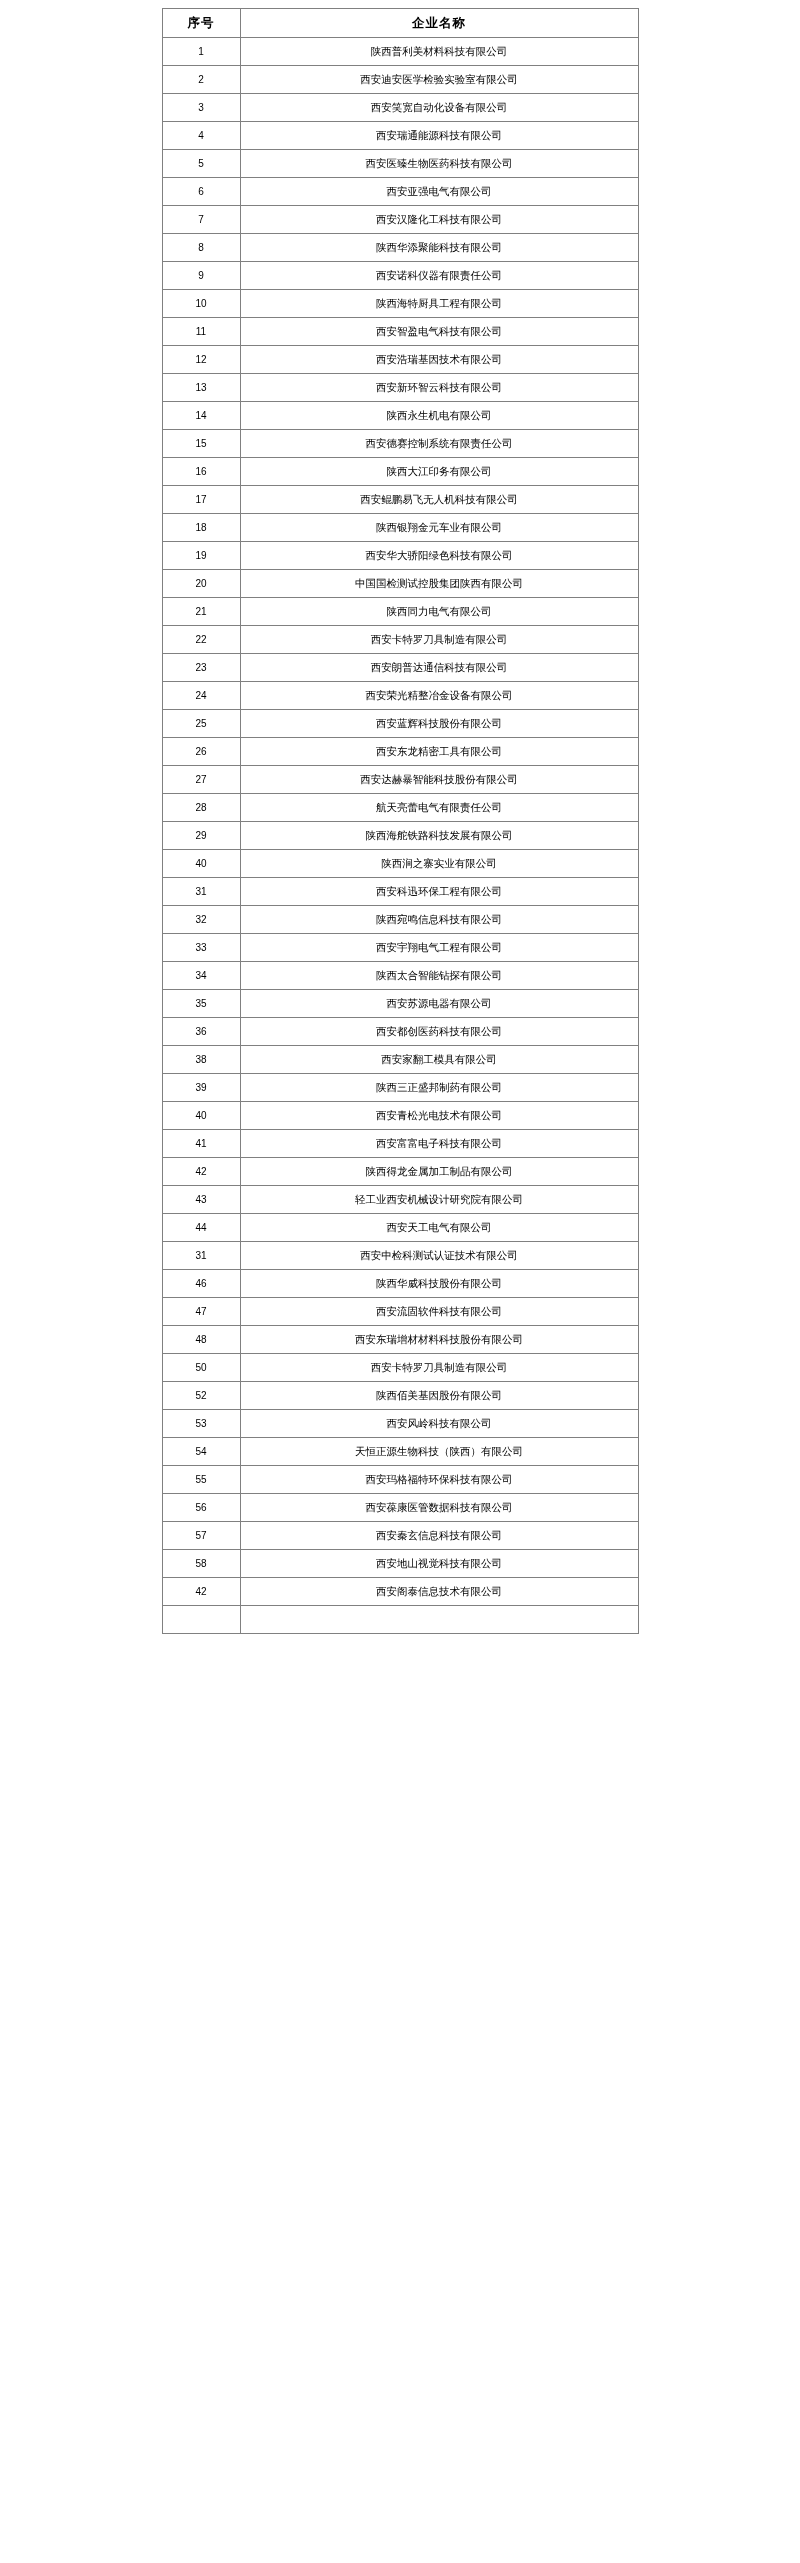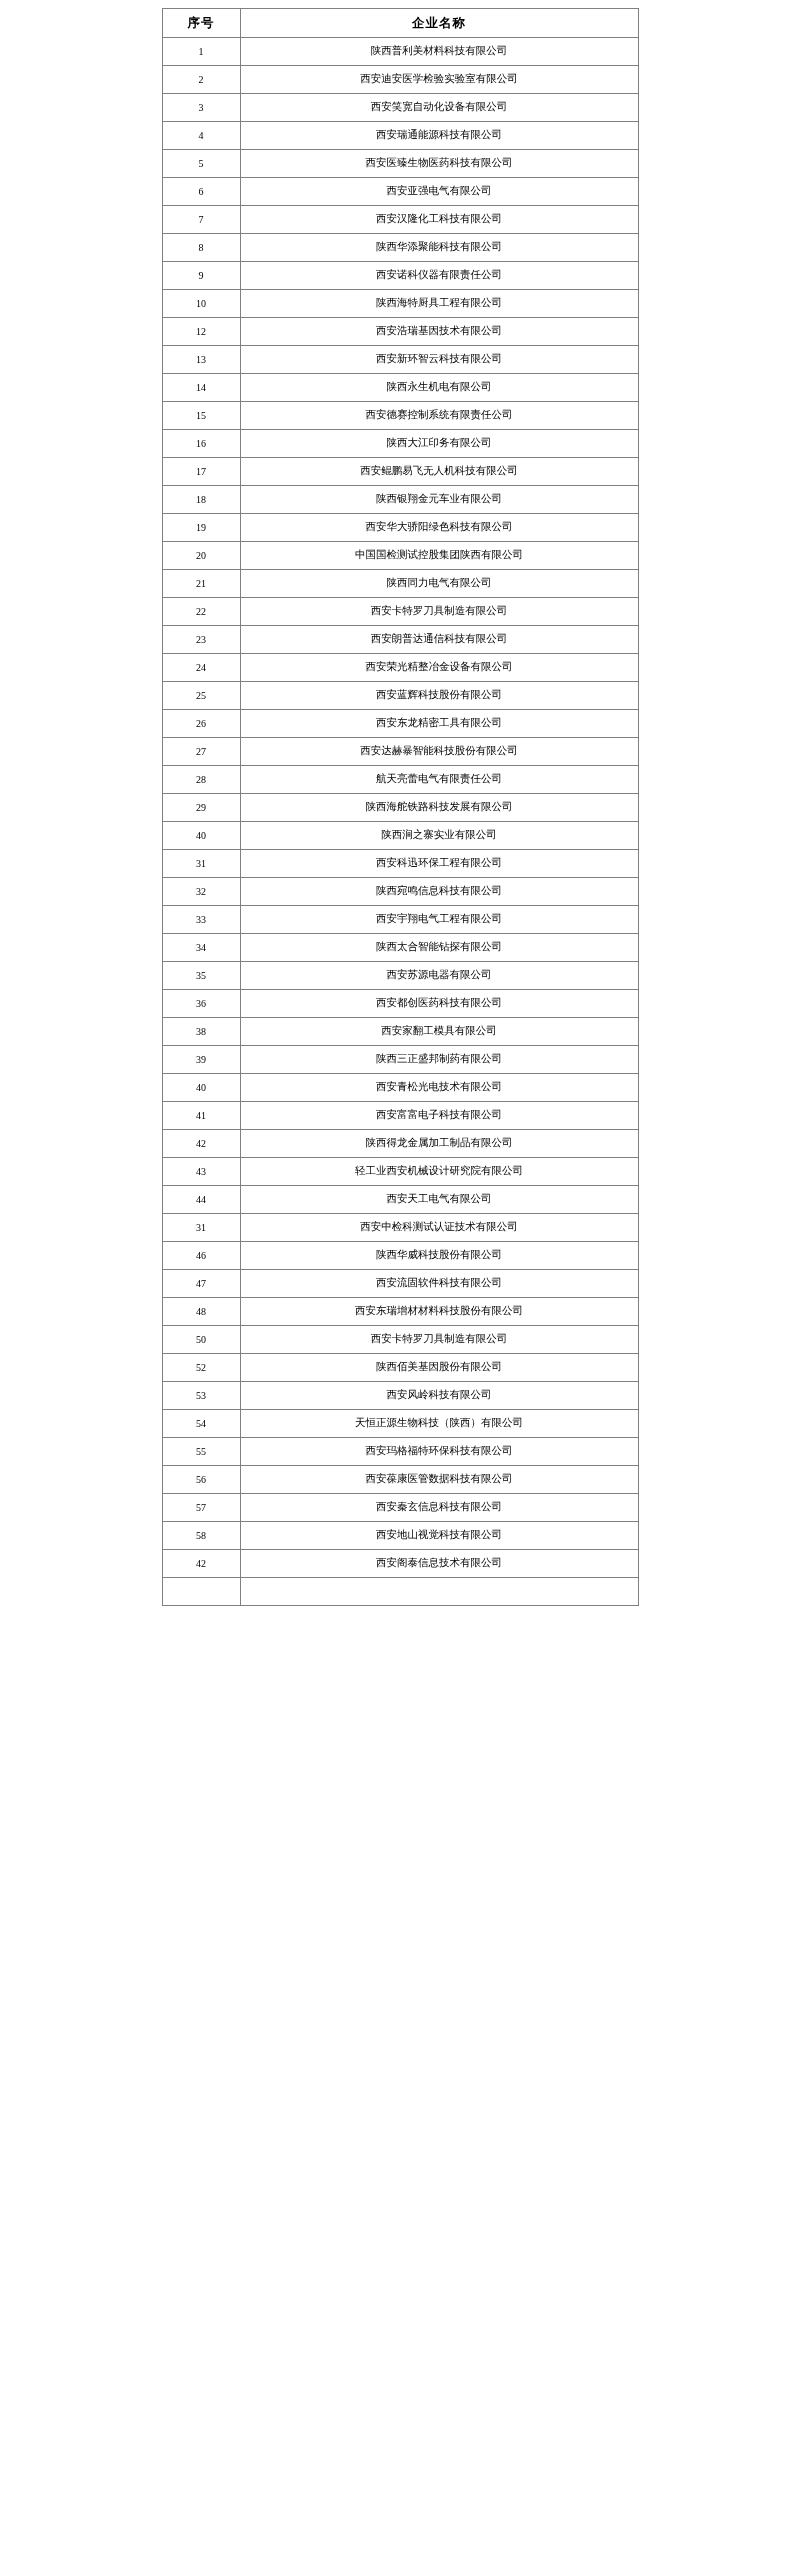--- a/index.html
+++ b/index.html
@@ -10,21 +10,20 @@
   body {
     width: 800px;
     font-family: "Liberation Sans", sans-serif;
   }
   .page {
     width: 800px;
     min-height: 2563px;
     background: #ffffff;
     box-sizing: border-box;
     padding: 8px 12px 16px 12px;
-    font-family: Liberation Serif, serif;
   }
   table.company-table {
     border-collapse: collapse;
     table-layout: fixed;
     width: 476px;
     margin: 0 auto;
     background: #ffffff;
   }
   table.company-table col.col-index { width: 78px; }
   table.company-table col.col-name  { width: 398px; }
@@ -106,20 +105,24 @@
         </tr>
         <tr>
           <td class="idx">9</td>
           <td class="name">西安诺科仪器有限责任公司</td>
         </tr>
         <tr>
           <td class="idx">10</td>
           <td class="name">陕西海特厨具工程有限公司</td>
         </tr>
         <tr>
+          <td class="idx">11</td>
+          <td class="name">西安智盈电气科技有限公司</td>
+        </tr>
+        <tr>
           <td class="idx">12</td>
           <td class="name">西安浩瑞基因技术有限公司</td>
         </tr>
         <tr>
           <td class="idx">13</td>
           <td class="name">西安新环智云科技有限公司</td>
         </tr>
         <tr>
           <td class="idx">14</td>
           <td class="name">陕西永生机电有限公司</td>

